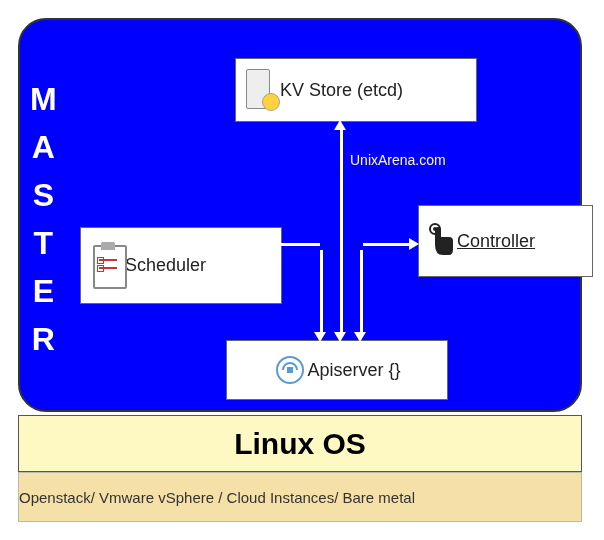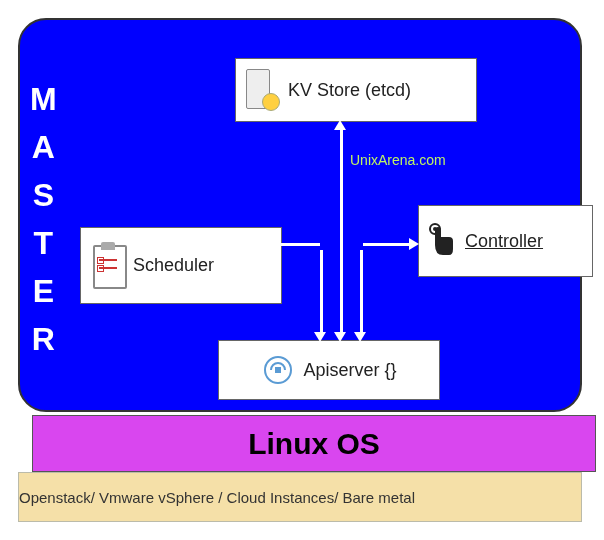--- a/index.html
+++ b/index.html
@@ -35,50 +35,49 @@
     display: flex;
     flex-direction: column;
   }
   .master-label span { display:block; text-align:center; }
   .component {
     position: absolute;
     background: #fff;
     border: 1px solid #666;
     display: flex;
     align-items: center;
-    gap: 8px;
     font-size: 18px;
     color: #222;
   }
   .kv-store {
     left: 215px; top: 38px; width: 220px; height: 62px;
     justify-content: flex-start; padding: 0 10px;
   }
   .scheduler {
     left: 60px; top: 185px; width: 180px; height: 75px;
     justify-content: flex-start; padding: 0 10px; margin-top: 22px;
   }
   .controller {
     left: 398px; top: 185px; width: 165px; height: 70px;
     justify-content: flex-start; padding: 0 4px; text-decoration: underline;
   }
   .apiserver {
-    left: 198px; top: 320px; width: 220px; height: 58px;
+    left: 206px; top: 320px; width: 220px; height: 58px;
     justify-content: center;
   }
   .attribution {
     position: absolute;
     left: 330px; top: 132px;
-    color: #bef264; font-size: 14px;
+    color: #fef9c3; font-size: 14px;
   }
   .linux-layer {
     position: absolute;
-    left: 32px; top: 415px;
+    left: 18px; top: 415px;
     width: 562px; height: 55px;
-    background: #d946ef;
+    background: #fef9c3;
     border: 1px solid #555;
     display: flex; align-items:center; justify-content:center;
     color: #000; font-size: 30px; font-weight: bold;
   }
   .infra-layer {
     position: absolute;
     left: 18px; top: 472px;
     width: 562px; height: 48px;
     background: #f5e0a8;
     border: 1px solid #bba;

